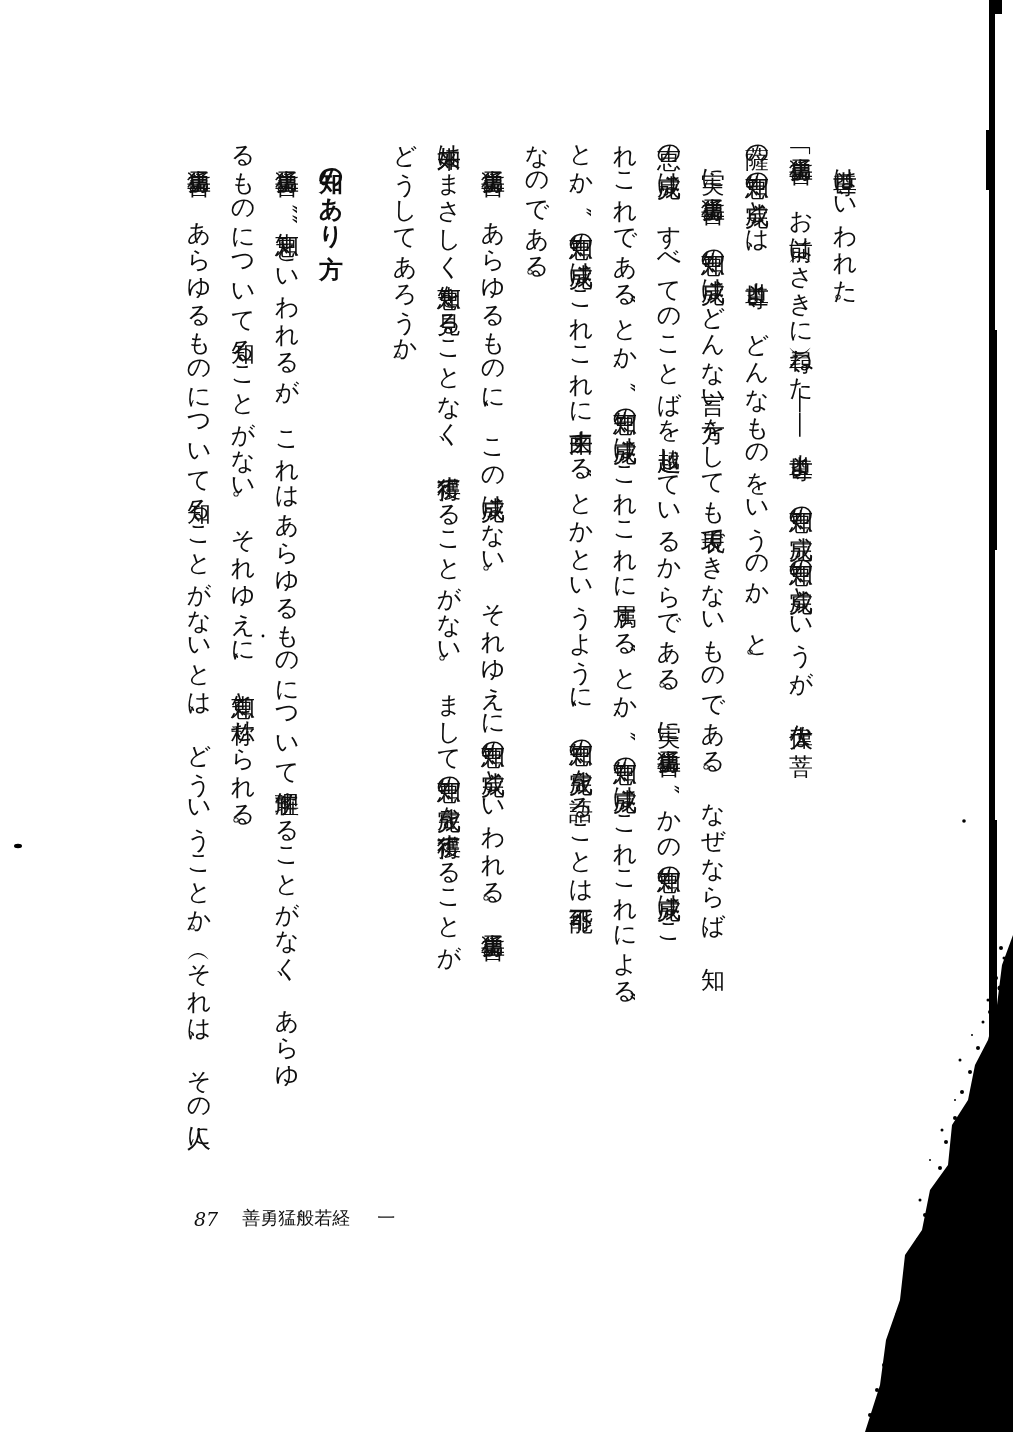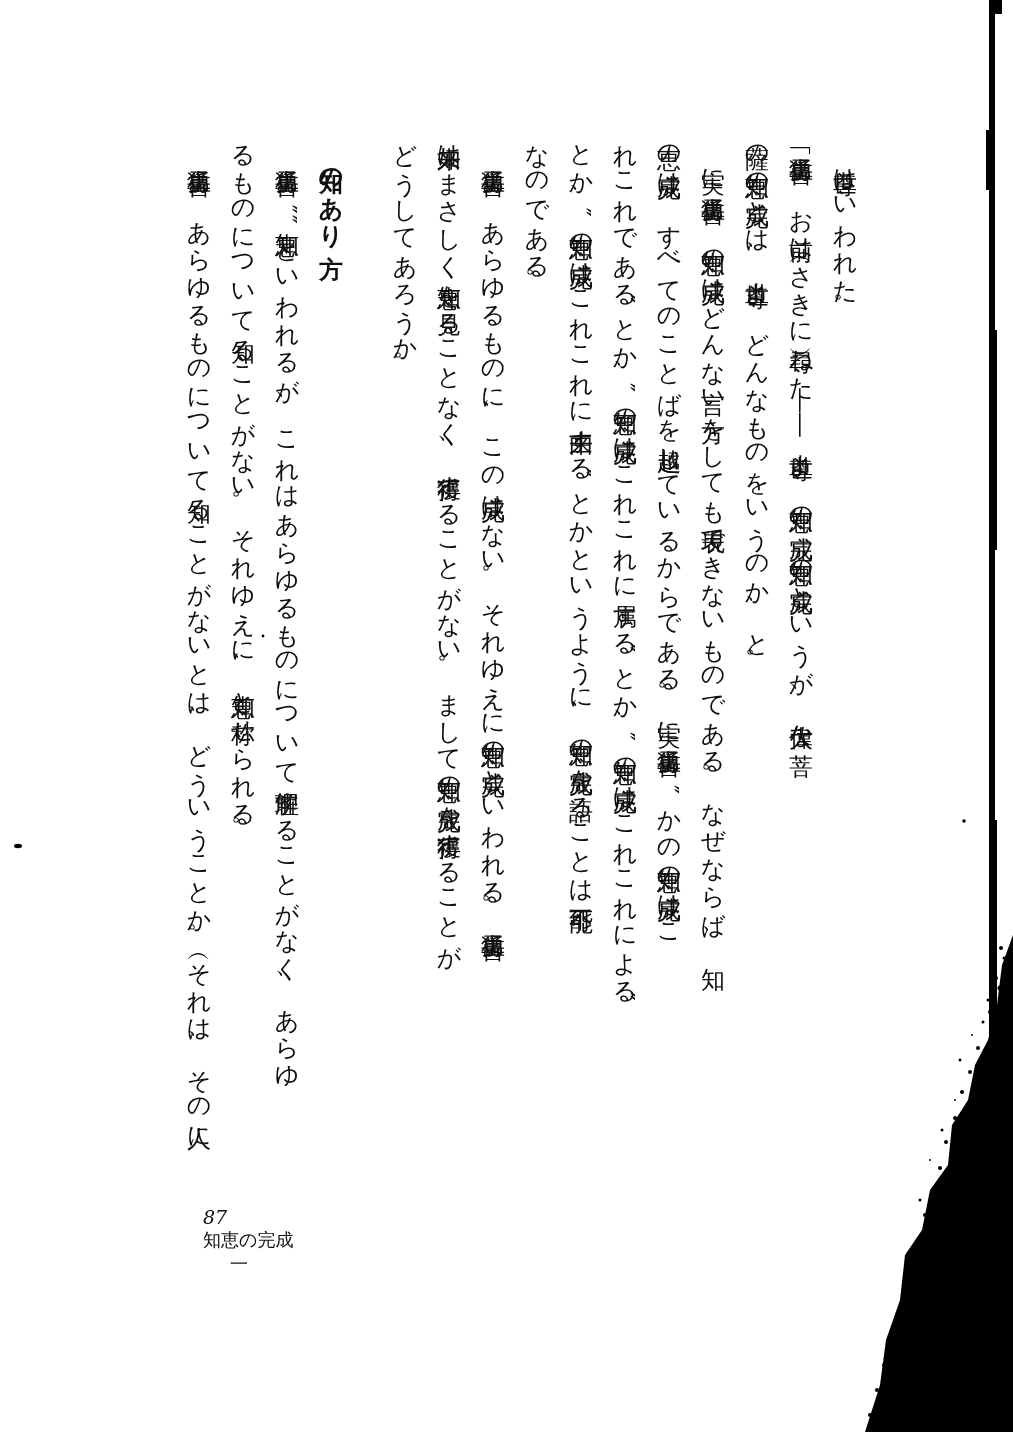--- a/index.html
+++ b/index.html
@@ -14,22 +14,22 @@
     font-size:24px; line-height:44px; letter-spacing:0.3px;
     color:#0f0f0f;
   }
   .col { white-space:nowrap; }
   .col.heading {
     font-family:"DejaVu Sans","Liberation Sans",sans-serif;
     font-weight:700;
   }
   .col.section-break { margin-right:30px; }
   .footer {
-    position:absolute; left:203px; top:1206px;
-    font-size:18px; color:#0f0f0f; display:flex; align-items:flex-start;flex-direction:column;
+    position:absolute; left:194px; top:1206px;
+    font-size:18px; color:#0f0f0f; display:flex; align-items:flex-end;
   }
   .footer .pagenum { font-style:italic; font-size:19px; margin-right:24px; }
   .footer .fascicle { margin-left:27px; }
   .artifacts { position:absolute; left:0; top:0; pointer-events:none; }
 </style>
 </head>
 <body>
 
 <div class="page" style="background: rgb(255, 255, 255);">
 
@@ -46,21 +46,21 @@
       <div class="col" style="padding-top: 0px;">如来はまさしく知恵を見ることなく、獲得することがない。まして知恵の完成を獲得することが</div>
       <div class="col" style="padding-top: 0px;">どうしてあろうか。</div>
       <div class="col heading section-break" style="padding-top: 24px;">知のあり方</div>
       <div class="col" style="padding-top: 24px;">善勇猛よ、″知恵″といわれるが、これはあらゆるものについて理解することがなく、あらゆ</div>
       <div class="col" style="padding-top: 0px;">るものについて知ることがない。それゆえに、知恵と称せられる。</div>
       <div class="col" style="padding-top: 24px;">善勇猛よ、あらゆるものについて知ることがないとは、どういうことか。（それは、その人に</div>
     </div>
 
   <div class="footer">
     <span class="pagenum">87</span>
-    <span class="footer-title">知恵の完成</span>
+    <span class="footer-title">善勇猛般若経</span>
     <span class="fascicle">一</span>
   </div>
 
   <svg class="artifacts" width="1013" height="1432" viewBox="0 0 1013 1432">
 
     <g fill="#000">
       <rect x="989" y="0" width="6" height="1272"></rect>
       <rect x="995" y="0" width="7" height="14"></rect>
       <rect x="986" y="130" width="3" height="60"></rect>
       <rect x="994" y="330" width="3" height="220"></rect>

